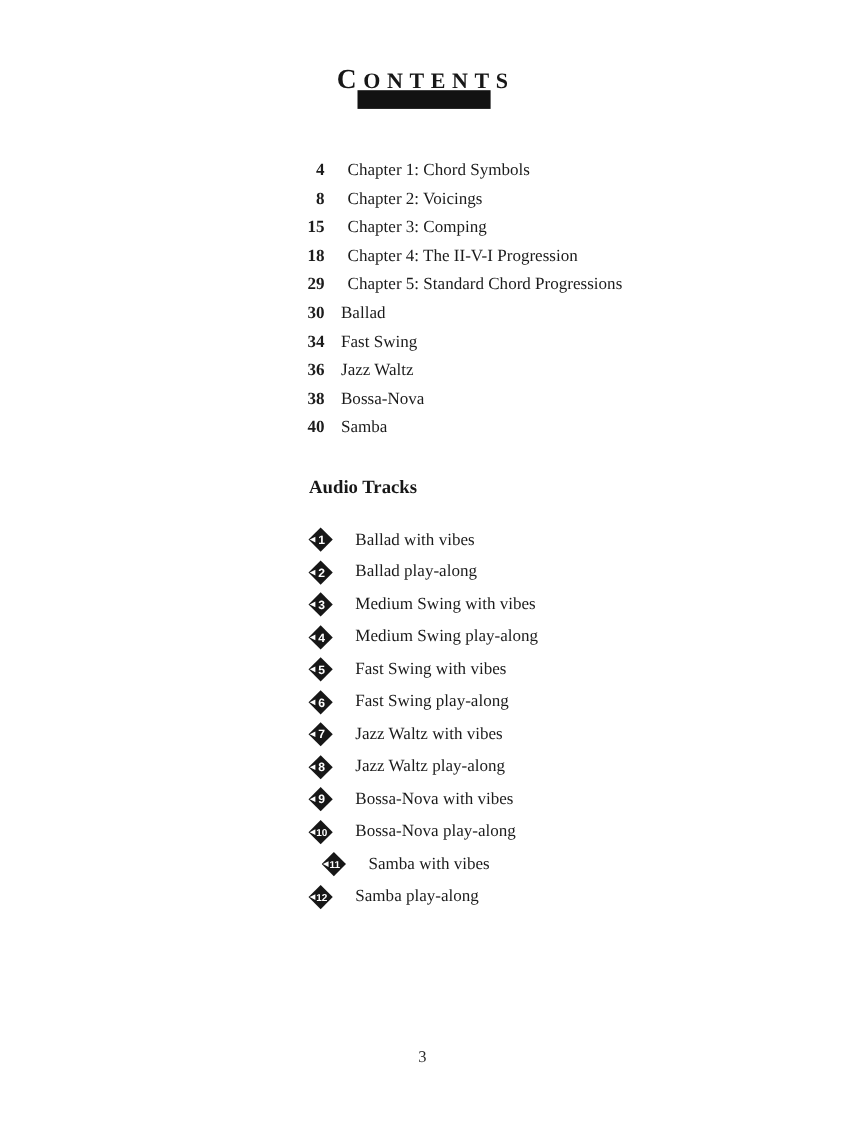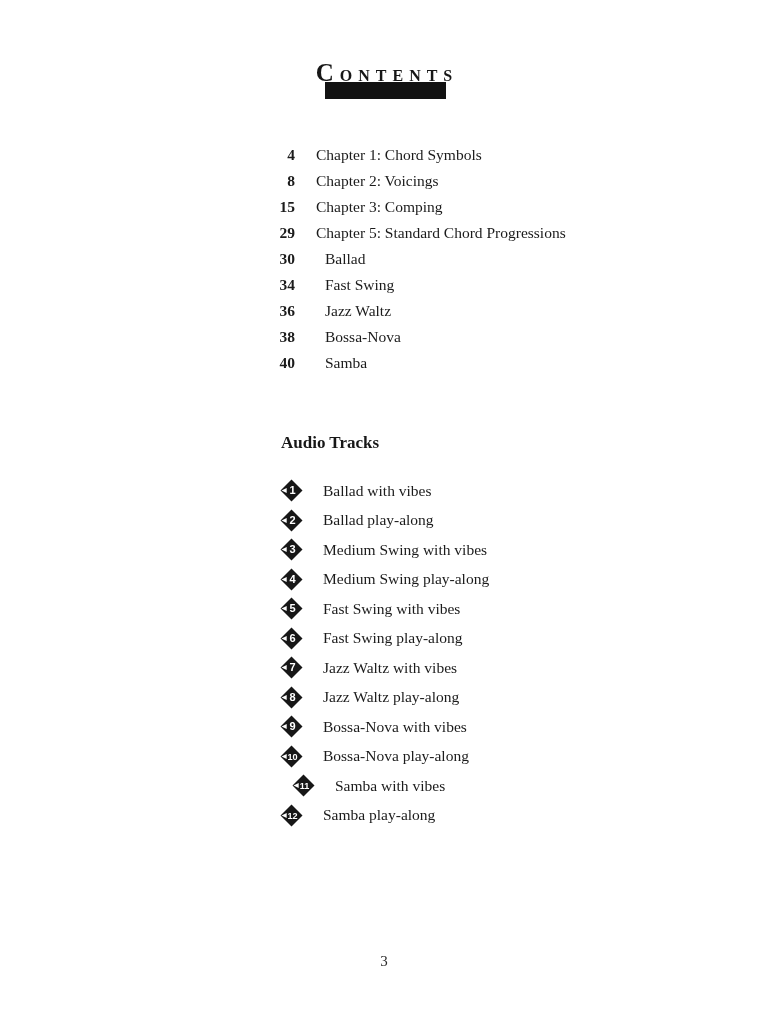--- a/index.html
+++ b/index.html
@@ -18,21 +18,21 @@
     overflow: hidden;
   }
 
   
   .title {
     position: absolute;
     top: 59px;
     left: 0;
     width: 100%;
     text-align: center;
-    font-size: 16px;
+    font-size: 20px;
     font-weight: bold;
     letter-spacing: 6px;
     text-indent: 6px; 
     color: #171717;
   }
   .title::first-letter {
     font-size: 25px;
   }
   .title-bar {
     position: absolute;
@@ -60,21 +60,21 @@
     text-align: right;
     font-weight: bold;
     flex: 0 0 auto;
   }
   .toc-label {
     margin-left: 21px;
     white-space: nowrap;
     text-align: center;
   }
   .toc-row.indent .toc-label {
-    margin-left: 30px;
+    margin-left: 15px;
   }
 
   
   .audio-heading {
     position: absolute;
     top: 433px;
     left: 281px;
     font-size: 17px;
     font-weight: bold;
     color: #171717;
@@ -128,20 +128,24 @@
       </div>
       <div class="toc-row">
         <span class="toc-page">8</span>
         <span class="toc-label">Chapter 2: Voicings</span>
       </div>
       <div class="toc-row">
         <span class="toc-page">15</span>
         <span class="toc-label">Chapter 3: Comping</span>
       </div>
       <div class="toc-row">
+        <span class="toc-page">18</span>
+        <span class="toc-label">Chapter 4: The II-V-I Progression</span>
+      </div>
+      <div class="toc-row">
         <span class="toc-page">29</span>
         <span class="toc-label">Chapter 5: Standard Chord Progressions</span>
       </div>
       <div class="toc-row indent">
         <span class="toc-page">30</span>
         <span class="toc-label">Ballad</span>
       </div>
       <div class="toc-row indent">
         <span class="toc-page">34</span>
         <span class="toc-label">Fast Swing</span>

